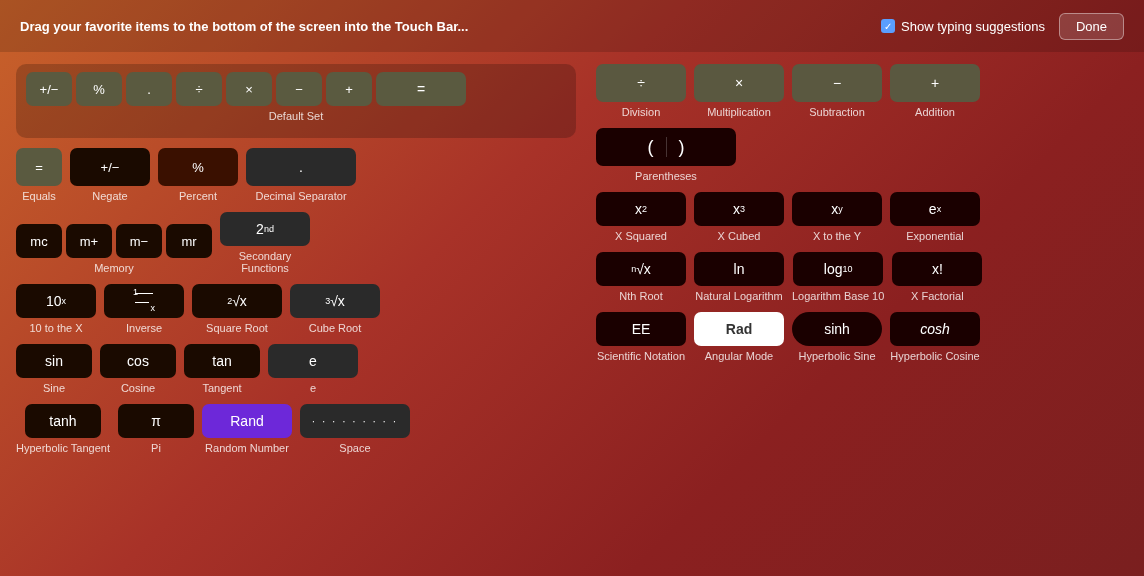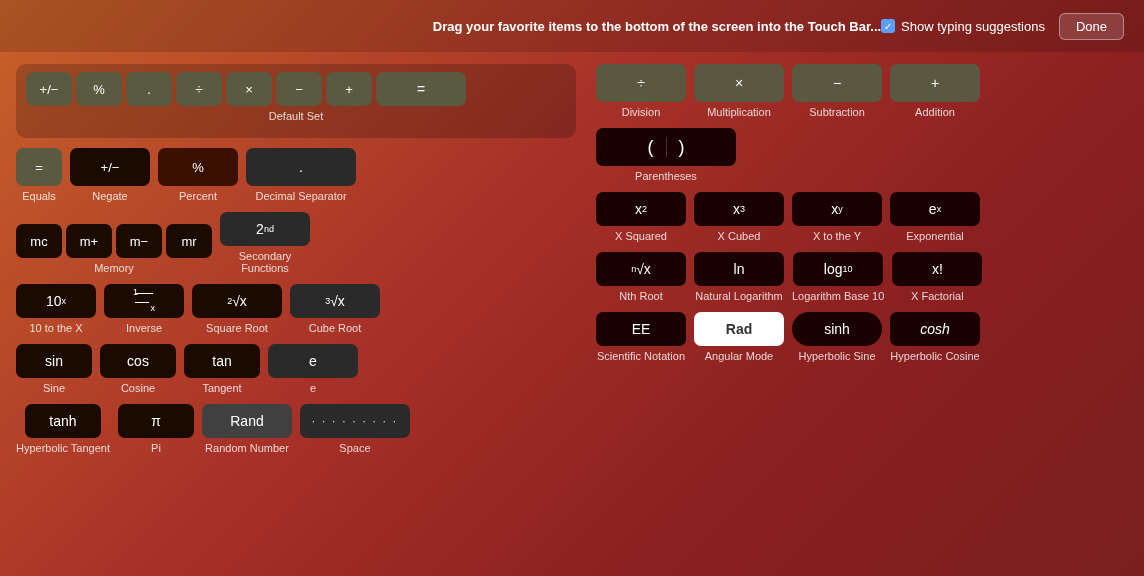--- a/index.html
+++ b/index.html
@@ -10,21 +10,21 @@
       font-family: -apple-system, BlinkMacSystemFont, 'Helvetica Neue', sans-serif;
       color: white;
       overflow: hidden;
       position: relative;
     }
 
     
     .header {
       display: flex;
       align-items: center;
-      justify-content: flex-end;
+      justify-content: space-between;
       padding: 10px 20px;
       background: rgba(0,0,0,0.15);
       height: 52px;
     }
     .header-text {
       font-size: 13px;
       font-weight: 600;
       color: white;
     }
     .header-right {
@@ -299,21 +299,21 @@
     <div class="row">
       <div class="item">
         <div class="key key-h34" style="min-width:76px; background:#1a0a00;">tanh</div>
         <span class="item-label">Hyperbolic Tangent</span>
       </div>
       <div class="item">
         <div class="key key-h34" style="min-width:76px; background:#1a0a00;">π</div>
         <span class="item-label">Pi</span>
       </div>
       <div class="item">
-        <div class="key key-h34" style="min-width:90px; background:#404040;">Rand</div>
+        <div class="key key-h34" style="min-width:90px; background:#6d28d9;">Rand</div>
         <span class="item-label">Random Number</span>
       </div>
       <div class="item">
         <div class="key key-h34" style="min-width:110px; background:#2a2a2a; letter-spacing:2px; font-size:10px;">· · · · · · · · ·</div>
         <span class="item-label">Space</span>
       </div>
     </div>
 
   </div>
 

